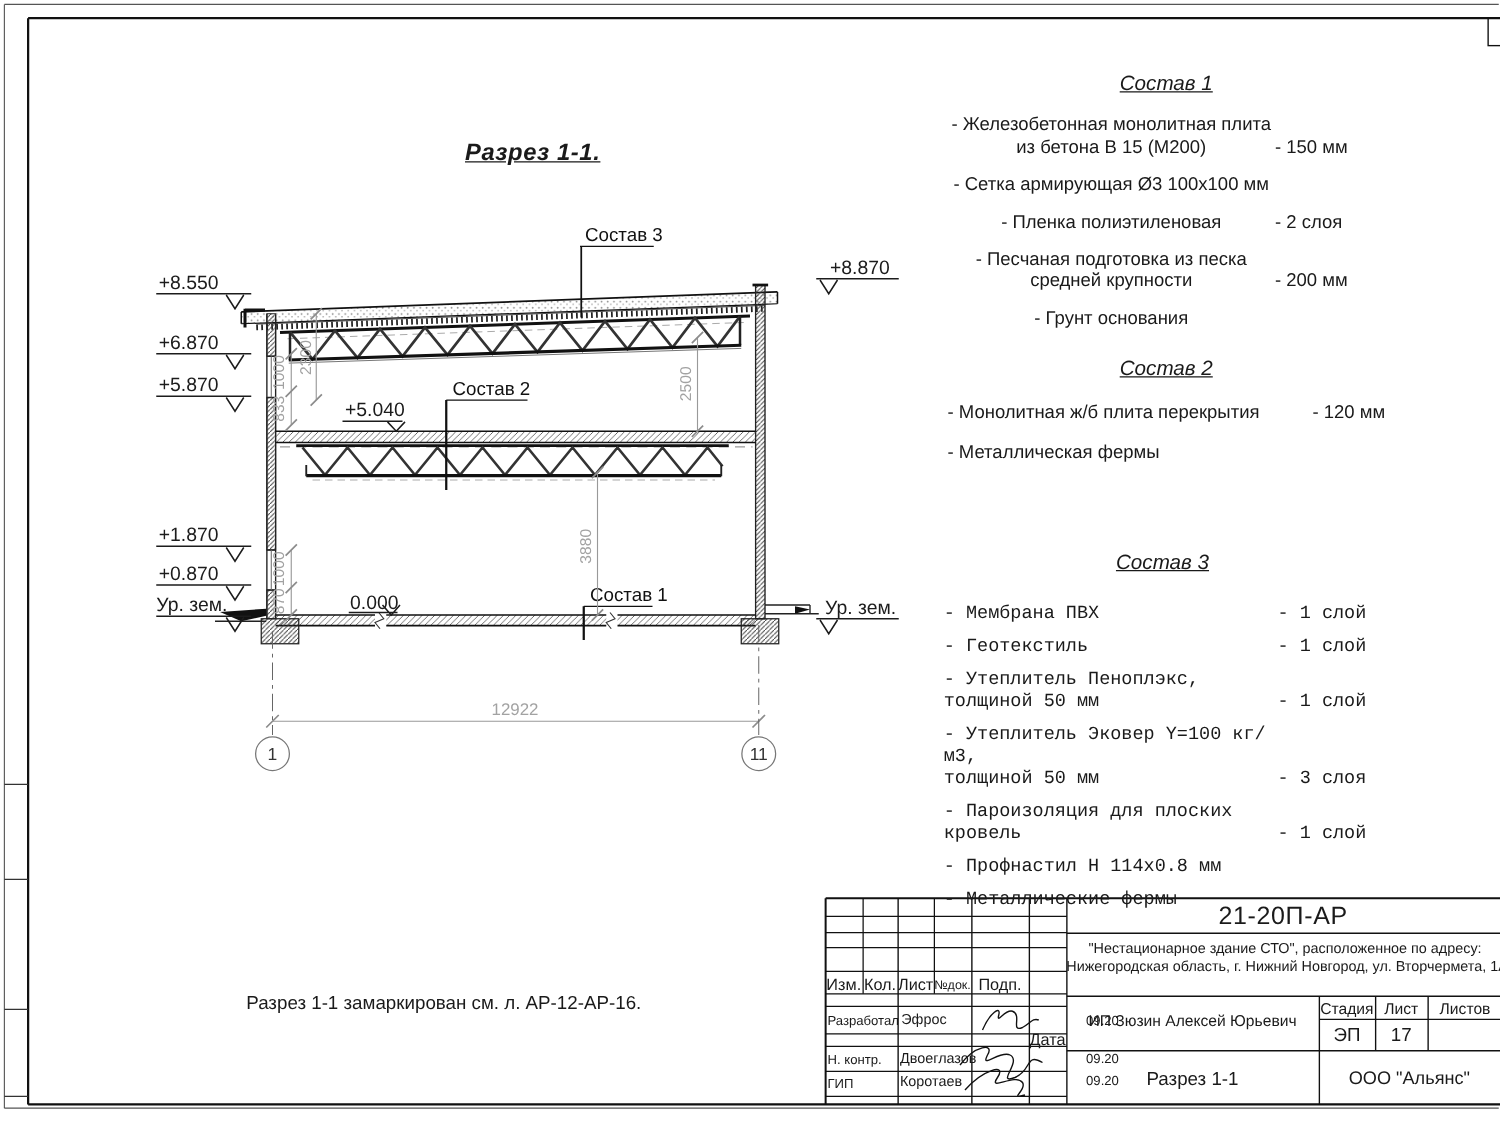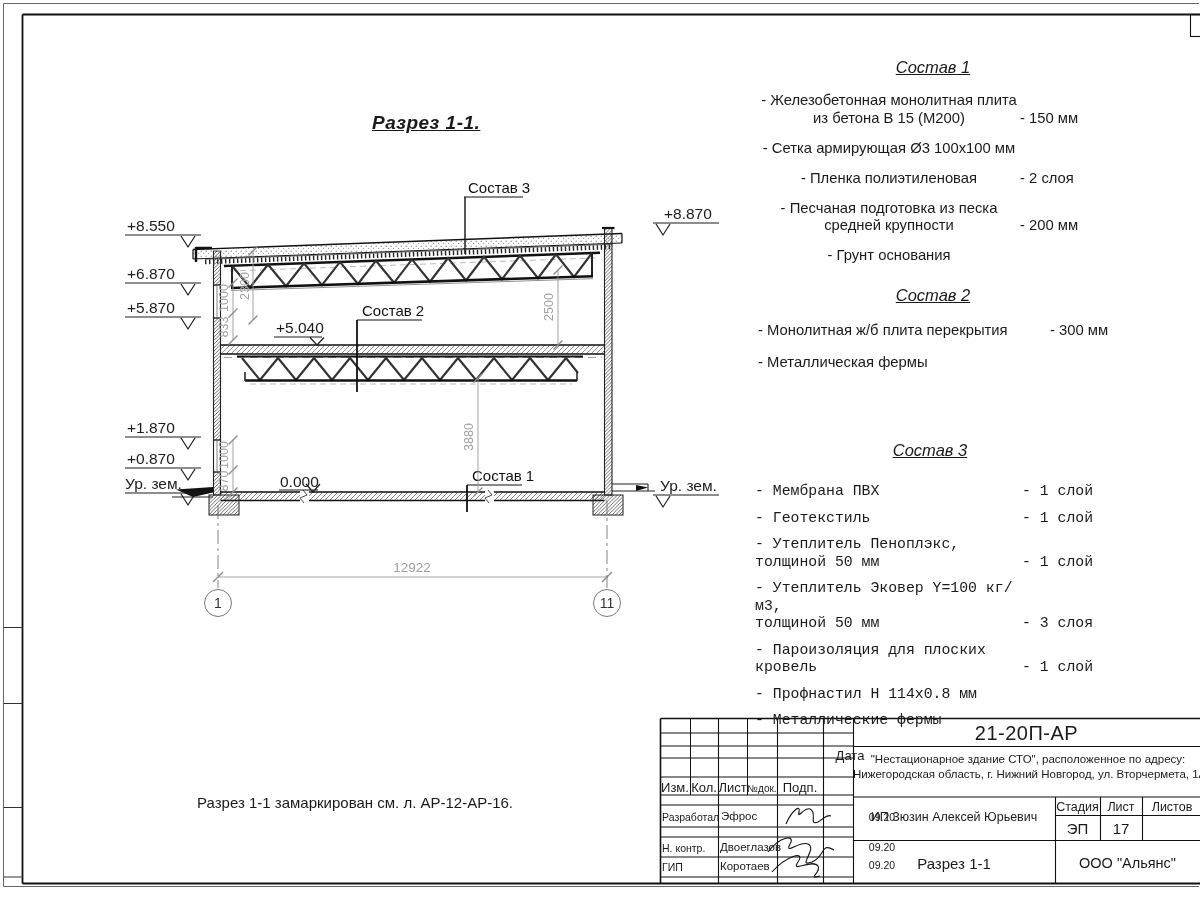--- a/index.html
+++ b/index.html
@@ -247,21 +247,21 @@
     <div class="spec-row">
       <div class="spec-n">- Грунт основания</div>
       <div class="spec-v"></div>
     </div>
   </div>
 
   <div class="spec s2" style="left:758px;top:286px;">
     <div class="spec-title">Состав 2</div>
     <div class="spec-row">
       <div class="spec-n">- Монолитная ж/б плита перекрытия</div>
-      <div class="spec-v">- 300 мм</div>
+      <div class="spec-v">- 120 мм</div>
     </div>
     <div class="spec-row">
       <div class="spec-n">- Металлическая фермы</div>
       <div class="spec-v"></div>
     </div>
   </div>
 
   <div class="spec s3" style="left:755px;top:441px;">
     <div class="spec-title">Состав 3</div>
     <div class="spec-row">
@@ -308,21 +308,21 @@
   <div class="tb tb-val ctr" style="left:1055px;top:820px;width:45px;">ЭП</div>
   <div class="tb tb-val ctr" style="left:1100px;top:820px;width:42px;">17</div>
   <div class="tb tb-val ctr" style="left:853px;top:855px;width:202px;">Разрез 1-1</div>
   <div class="tb tb-val ctr" style="left:1055px;top:855px;width:145px;font-size:14.5px;">ООО "Альянс"</div>
 
   <div class="tb tb-head ctr" style="left:660px;top:780px;width:30px;">Изм.</div>
   <div class="tb tb-head ctr" style="left:690px;top:780px;width:28px;">Кол.</div>
   <div class="tb tb-head ctr" style="left:718px;top:780px;width:29px;">Лист</div>
   <div class="tb tb-head-sm ctr" style="left:747px;top:783px;width:30px;">№док.</div>
   <div class="tb tb-head ctr" style="left:777px;top:780px;width:46px;">Подп.</div>
-  <div class="tb tb-head ctr" style="left:823px;top:748px;width:30px;padding-left:12px;">Дата</div>
+  <div class="tb tb-head ctr" style="left:823px;top:824px;width:30px;">Дата</div>
 
   <div class="tb tb-role" style="left:662px;top:811px;">Разработал</div>
   <div class="tb tb-name" style="left:721px;top:810px;">Эфрос</div>
   <div class="tb tb-date ctr" style="left:823px;top:811px;width:30px;">09.20</div>
 
   <div class="tb tb-role" style="left:662px;top:842px;">Н. контр.</div>
   <div class="tb tb-name" style="left:720px;top:841px;">Двоеглазов</div>
   <div class="tb tb-date ctr" style="left:823px;top:841px;width:30px;">09.20</div>
 
   <div class="tb tb-role" style="left:662px;top:861px;">ГИП</div>

